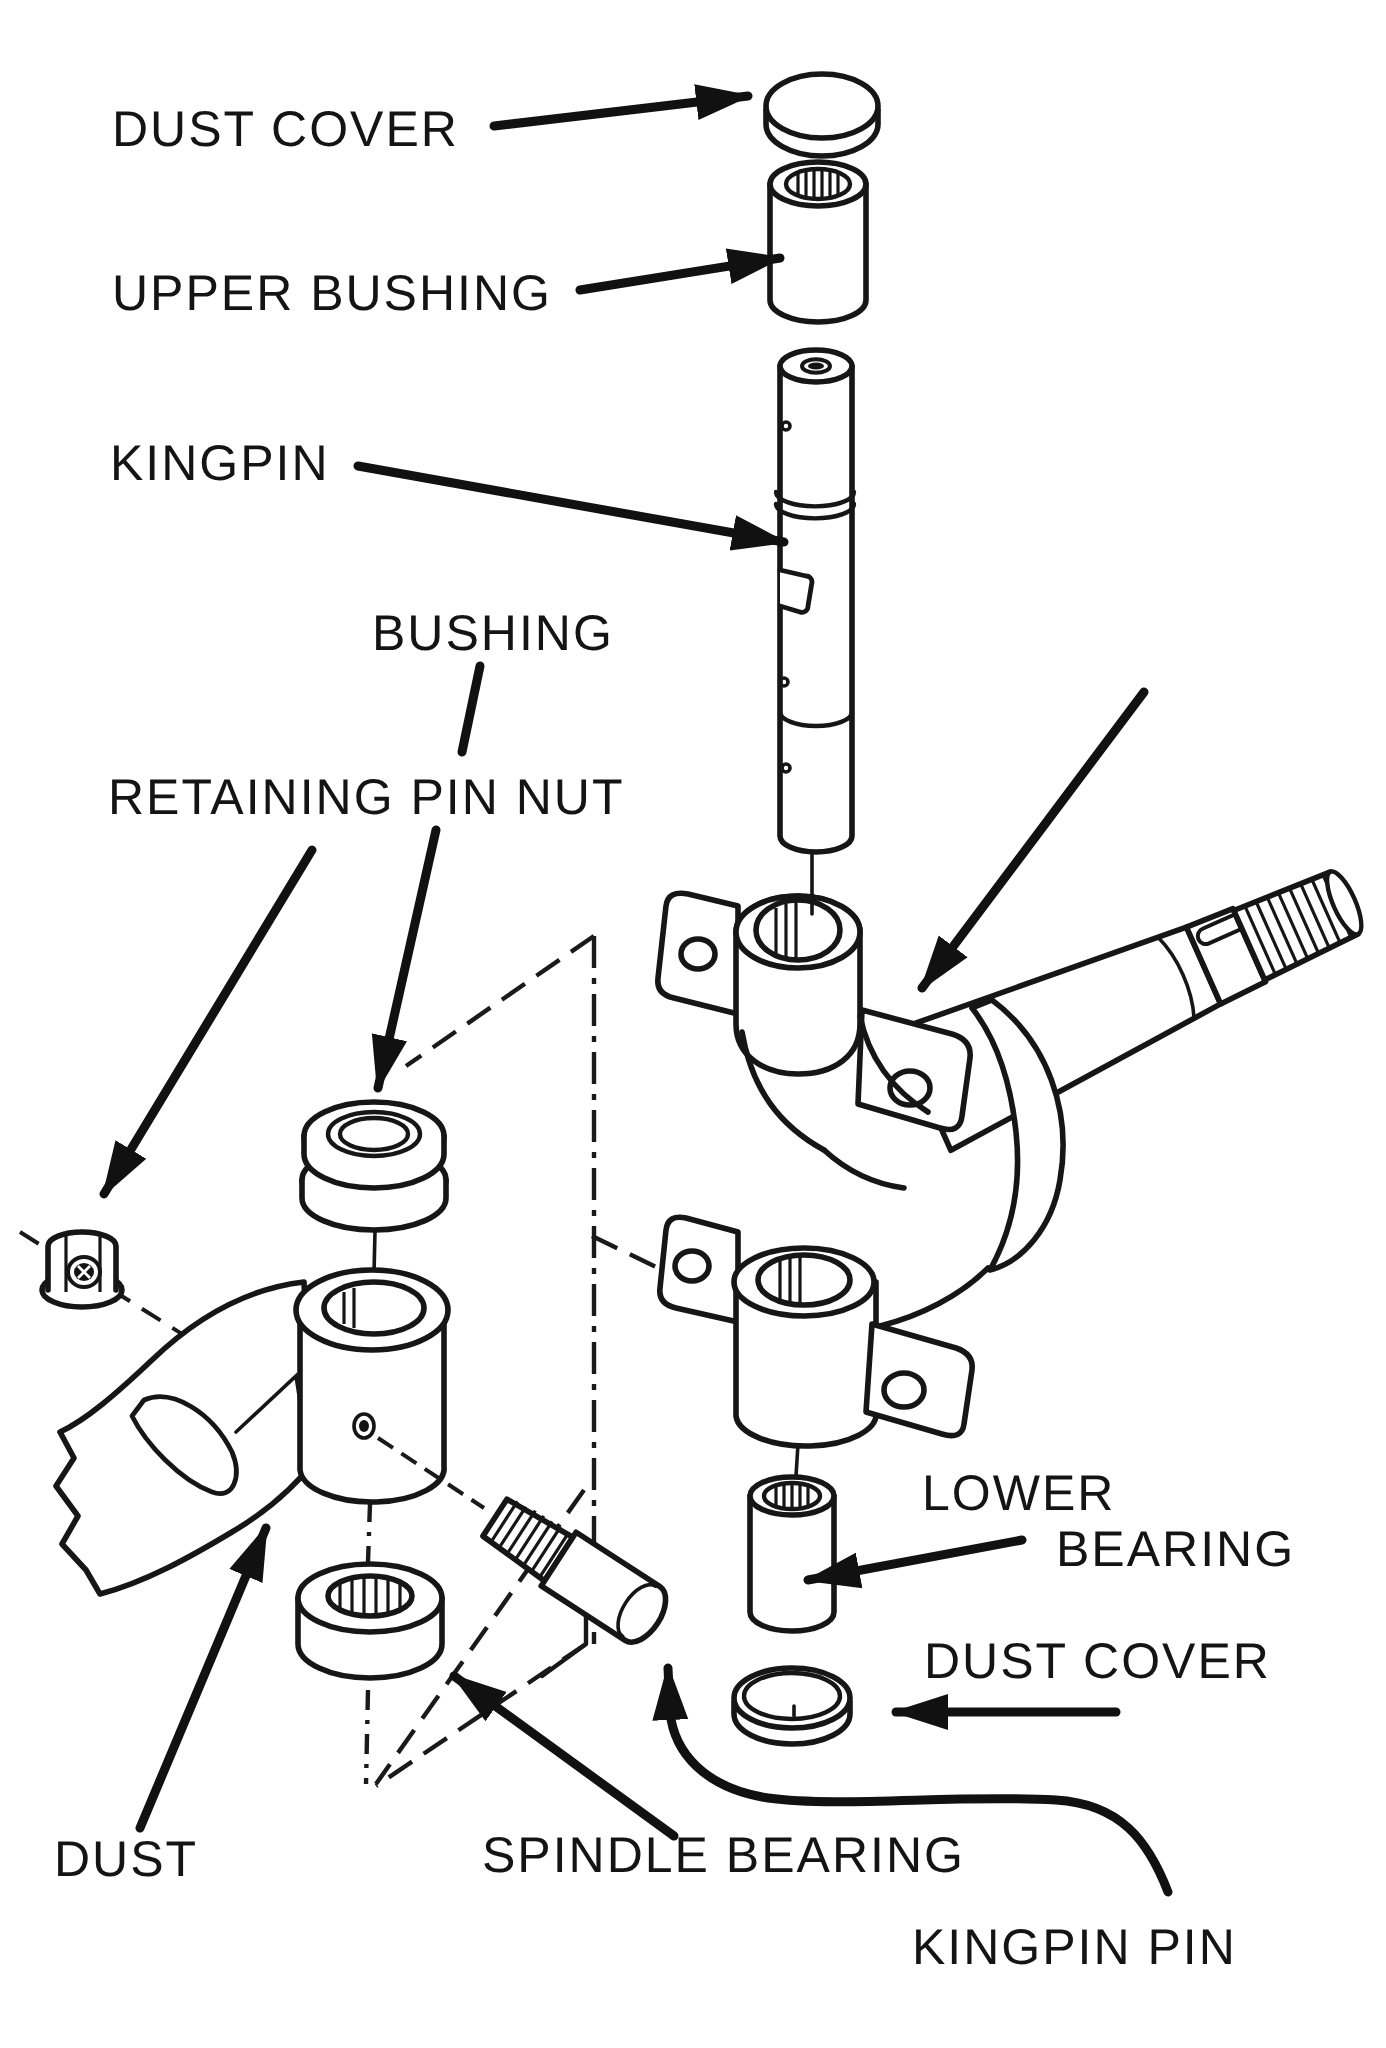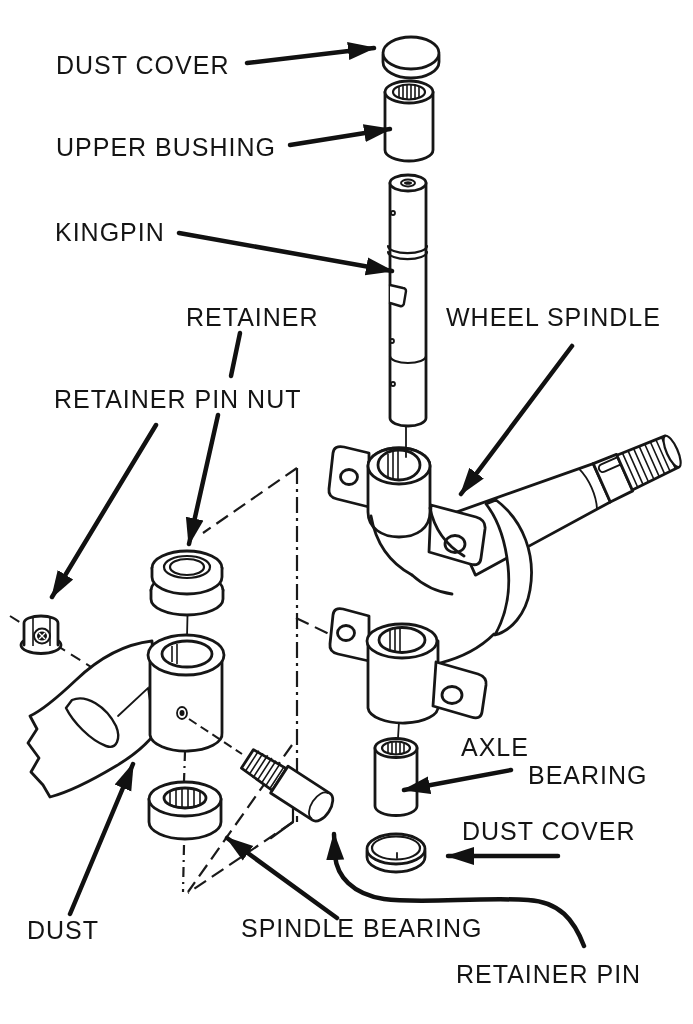--- a/index.html
+++ b/index.html
@@ -206,23 +206,22 @@
       <path class="leader" d="M 70,914 L 133,764" marker-end="url(#ah)"></path>
       <path class="leader" d="M 337,918 L 227,838" marker-end="url(#ah)"></path>
       <path class="leader" d="M 584,946 C 574,920 560,902 528,900 C 480,897 420,904 384,899
                               C 352,894 337,876 335,856 L 334,834" marker-end="url(#ah)"></path>
     </g>
   </svg>
 
   <div class="lbl" style="left:56px;top:52px">DUST COVER</div>
   <div class="lbl" style="left:56px;top:134px">UPPER BUSHING</div>
   <div class="lbl" style="left:55px;top:219px">KINGPIN</div>
-  <div class="lbl" style="left:186px;top:304px">RETAINER</div>
-  <div class="lbl" style="left:446px;top:304px">WHEEL SPINDLE</div>
-  <div class="lbl" style="left:54px;top:386px">RETAINER PIN NUT</div>
-  <div class="lbl" style="left:461px;top:734px">AXLE</div>
+  <div class="lbl" style="left:186px;top:304px">BUSHING</div>
+  <div class="lbl" style="left:54px;top:386px">RETAINING PIN NUT</div>
+  <div class="lbl" style="left:461px;top:734px">LOWER</div>
   <div class="lbl" style="left:528px;top:762px">BEARING</div>
   <div class="lbl" style="left:462px;top:818px">DUST COVER</div>
   <div class="lbl" style="left:27px;top:917px">DUST</div>
   <div class="lbl" style="left:241px;top:915px">SPINDLE BEARING</div>
-  <div class="lbl" style="left:456px;top:961px">RETAINER PIN</div>
+  <div class="lbl" style="left:456px;top:961px">KINGPIN PIN</div>
 
 </div>
 
 </body></html>

